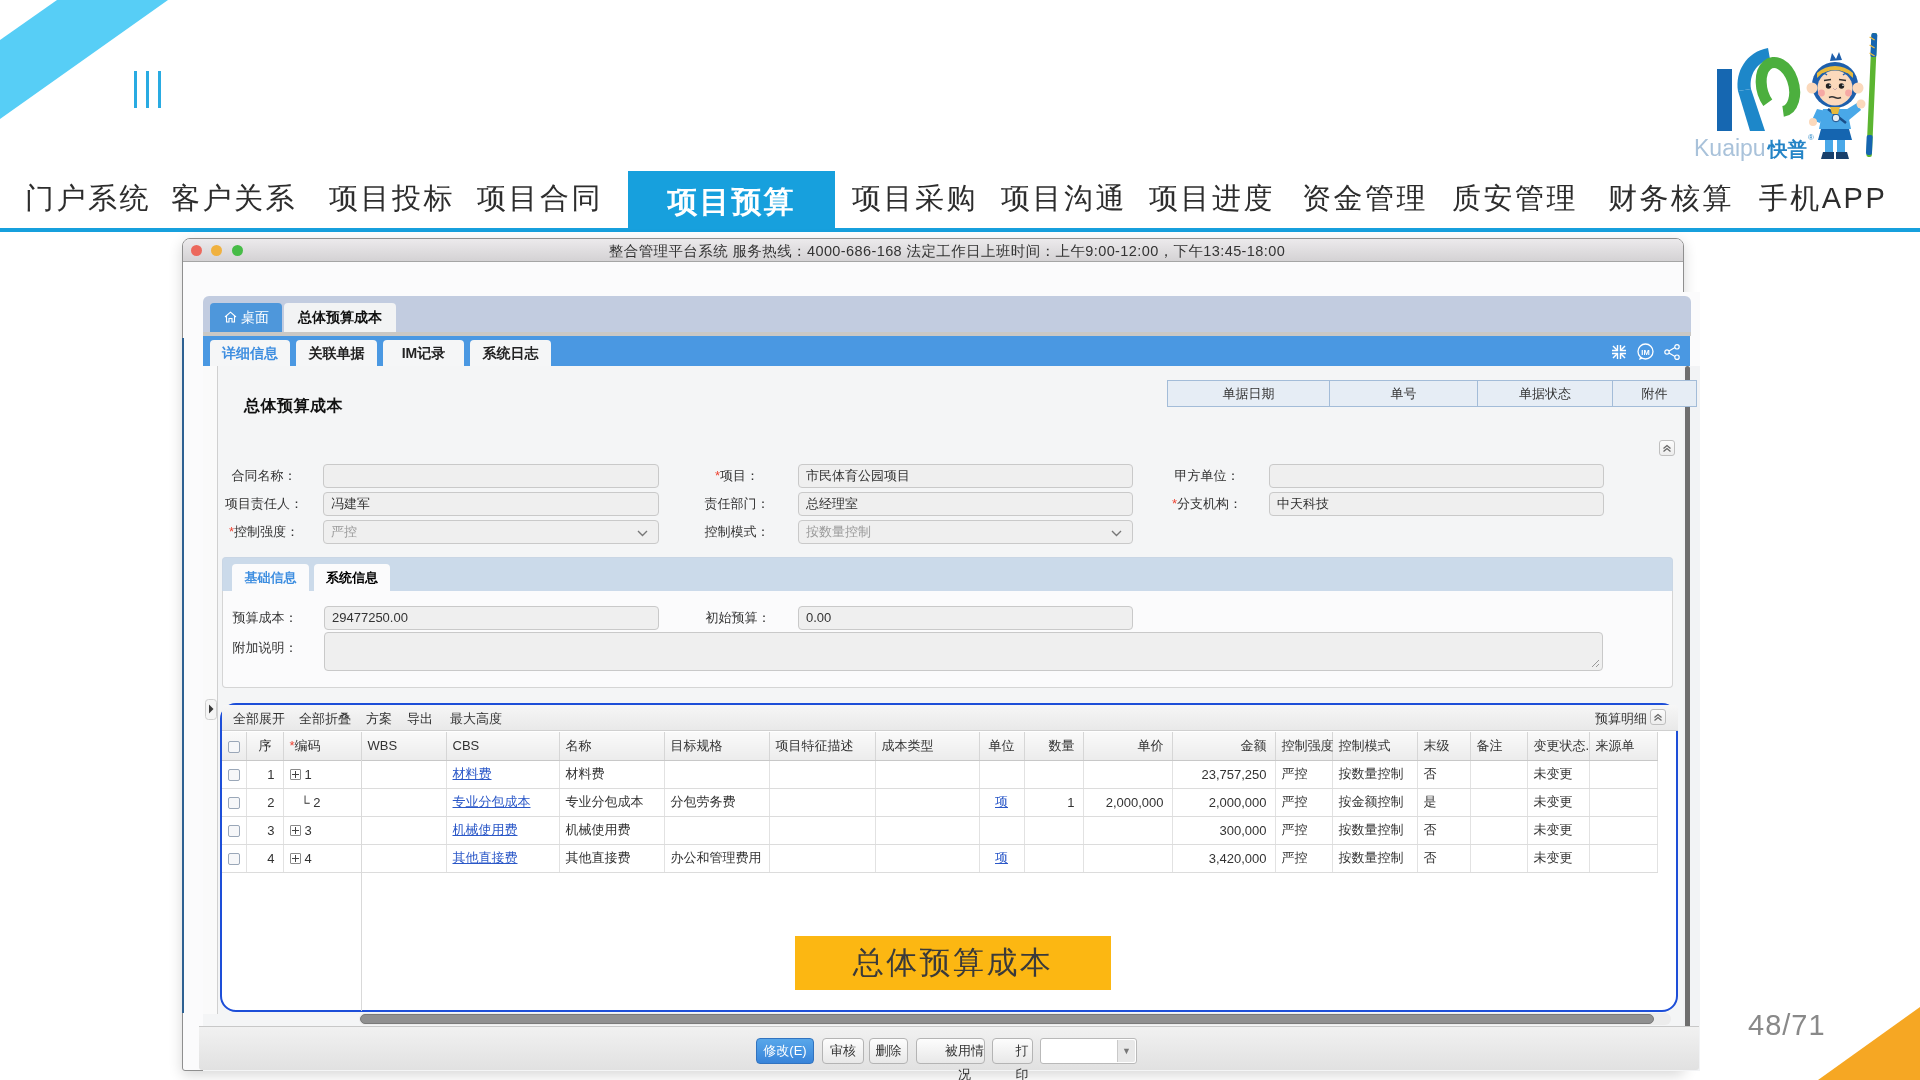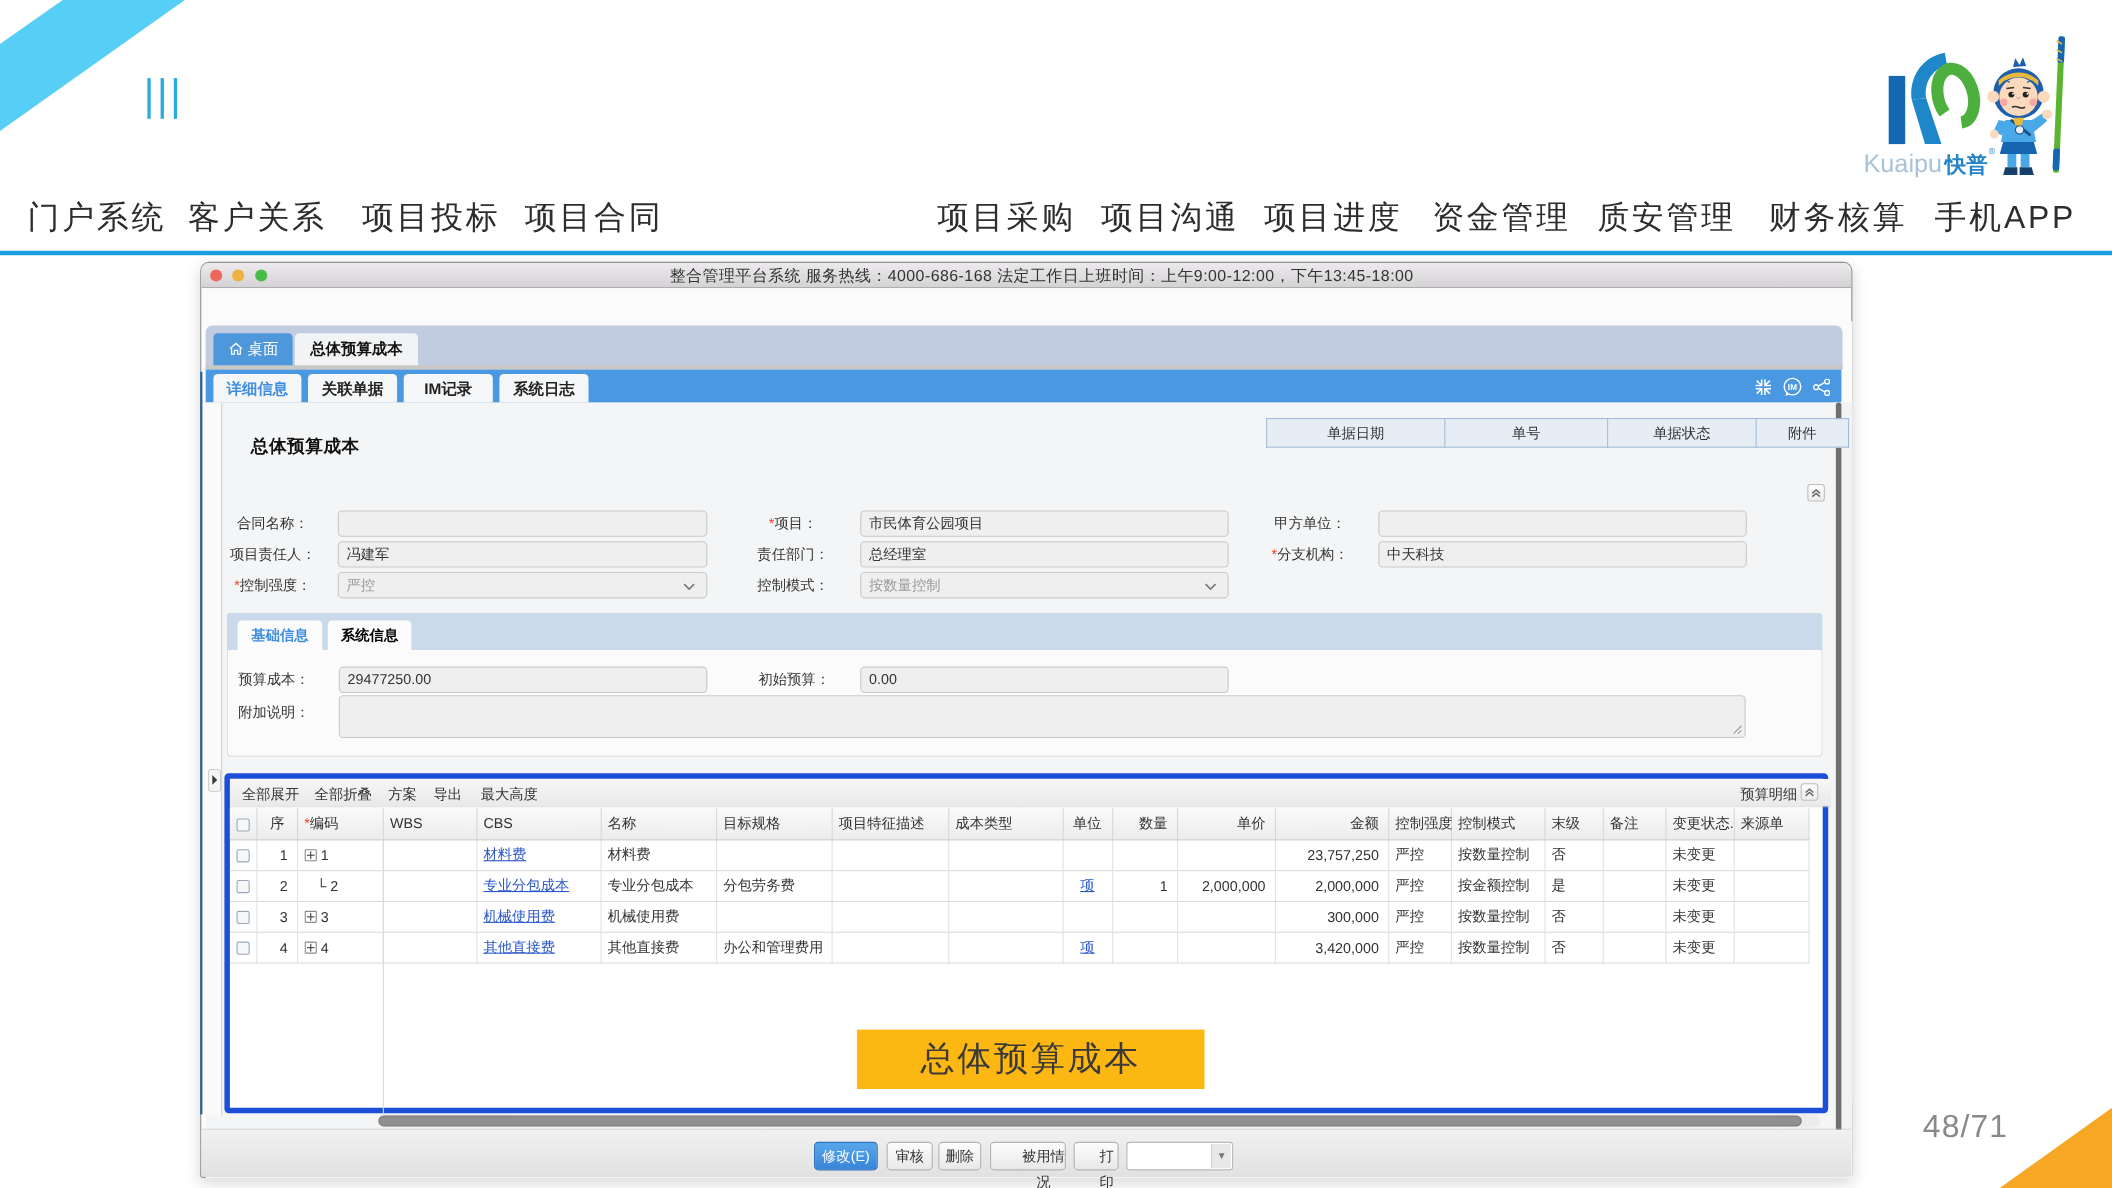--- a/index.html
+++ b/index.html
@@ -25,21 +25,21 @@
   background:linear-gradient(#eceaec,#d4d2d4);border-bottom:1px solid #a5a5a5;}
 .light{top:6px;width:11px;height:11px;border-radius:50%;}
 #wtitle{left:14px;top:0;width:1500px;height:23px;line-height:24px;text-align:center;
   font-size:14.5px;color:#333;letter-spacing:.4px;}
 #urlbar{left:0;top:24px;width:1500px;height:28px;background:#f7f7f7;border-bottom:1px solid #c9c9c9;
   font-size:14px;color:#3f3f3f;}
 #urlbar .warn{left:12px;top:7px;}
 #urlbar .ns{left:35px;top:5px;letter-spacing:1px;}
 #urlbar .sep{left:86px;top:3px;color:#aaa;font-size:16px;}
 #urlbar .url{left:96px;top:5px;letter-spacing:.2px;}
-#app{left:4px;top:53px;width:1497px;height:713px;background:#fbfbfc;border-radius:0 0 3px 3px;}
+#app{left:20px;top:53px;width:1497px;height:713px;background:#fbfbfc;border-radius:0 0 3px 3px;}
 #apptabs{left:0px;top:4px;width:1488px;height:40px;background:#c2cce0;border-radius:6px 6px 0 0;}
 .apptab{top:11px;height:29px;border-radius:4px 4px 0 0;font-size:14px;line-height:29px;}
 #tab-desk{left:7px;width:72px;background:#4e97db;color:#fff;}
 #tab-doc{left:81px;width:112px;background:#f2f3f4;color:#111;font-weight:bold;text-align:center;}
 #subnav{left:0px;top:44px;width:1487px;height:30px;background:#4a98e2;}
 .subtab{top:48px;height:26px;background:#f5f6f7;border-radius:4px 4px 0 0;
   font-size:14px;font-weight:bold;line-height:27px;text-align:center;color:#222;}
 #content{left:0px;top:74px;width:1488px;height:705px;background:#f4f5f6;}
 #rail{left:0px;top:74px;width:15px;height:648px;background:#fafafa;border-right:1px solid #d0d0d0;}
 #vsb{left:1480px;top:74px;width:17px;height:705px;background:#f2f3f5;}
@@ -52,21 +52,21 @@
 .chevbtn{width:16px;height:16px;background:linear-gradient(#fcfcfc,#ededed);border:1px solid #bfbfbf;border-radius:3px;}
 .flabel{height:24px;line-height:24px;font-size:13px;color:#333;text-align:center;white-space:nowrap;}
 .finput{height:24px;line-height:22px;font-size:13px;color:#333;background:#efefef;
   border:1px solid #c9c9c9;border-radius:4px;padding:0 7px;white-space:nowrap;}
 .star{color:#e43;}
 .gray{color:#9a9a9a;}
 #bstrip{left:19px;top:265px;width:1451px;height:34px;background:#cbdaea;border:1px solid #c9d6e5;border-bottom:none;border-radius:4px 4px 0 0;}
 #bbox{left:19px;top:299px;width:1451px;height:97px;background:#fbfbfc;border:1px solid #d5d5d5;border-top:none;border-radius:0 0 4px 4px;}
 .btab{top:272px;height:27px;background:#fbfbfc;border-radius:4px 4px 0 0;font-size:13px;font-weight:bold;
   line-height:28px;text-align:center;}
-#grid{left:17px;top:411px;width:1458px;height:309px;background:#fff;border:5px solid #1d4ed8;border-radius:4px;}
+#grid{left:17px;top:411px;width:1458px;height:309px;background:#fff;border:2px solid #1d4ed8;border-radius:16px;}
 #gtoolbar{left:0;top:0;width:1456px;height:26px;border-radius:3px 3px 0 0;
   background:linear-gradient(#f6f6f6,#e9e9e9);border-bottom:1px solid #d0d0d0;font-size:13px;color:#333;}
 #gtoolbar span{position:absolute;top:5px;}
 .gtbl{border-collapse:collapse;table-layout:fixed;font-size:13px;color:#333;}
 .gtbl th{background:linear-gradient(#fafafa,#ececec);font-weight:normal;text-align:left;
   border-right:1px solid #d6d6d6;border-bottom:1px solid #c8c8c8;height:28px;padding:0 0 0 6px;white-space:nowrap;}
 .gtbl td{border-right:1px solid #e2e2e2;border-bottom:1px solid #dcdcdc;height:28px;padding:0 0 0 6px;background:#fff;white-space:nowrap;overflow:hidden;}
 .gtbl .r{text-align:right;padding:0 8px 0 0;}
 .gtbl .c{text-align:center;padding:0;}
 .glink{color:#2b58c8;text-decoration:underline;}
@@ -93,20 +93,23 @@
 <div id="slide">
   <div class="abs" id="stripe"></div>
   <div class="abs bar3" style="left:134px"></div>
   <div class="abs bar3" style="left:146px"></div>
   <div class="abs bar3" style="left:158px"></div>
   <div class="abs" id="navline"></div>
   <div class="abs nav" style="left:88px">门户系统</div>
   <div class="abs nav" style="left:234px">客户关系</div>
   <div class="abs nav" style="left:392px">项目投标</div>
   <div class="abs nav" style="left:540px">项目合同</div>
+  <div class="abs" id="navactive">
+      <span>项目预算</span>
+    </div>
   <div class="abs nav" style="left:915px">项目采购</div>
   <div class="abs nav" style="left:1064px">项目沟通</div>
   <div class="abs nav" style="left:1212px">项目进度</div>
   <div class="abs nav" style="left:1365px">资金管理</div>
   <div class="abs nav" style="left:1515px">质安管理</div>
   <div class="abs nav" style="left:1671px">财务核算</div>
   <div class="abs nav" style="left:1823px">手机APP</div>
   <div class="abs" id="pagenum">48/71</div>
   <div class="abs" id="logo" style="left:1680px;top:25px;">
   <svg width="215" height="140" viewBox="0 0 215 140">

